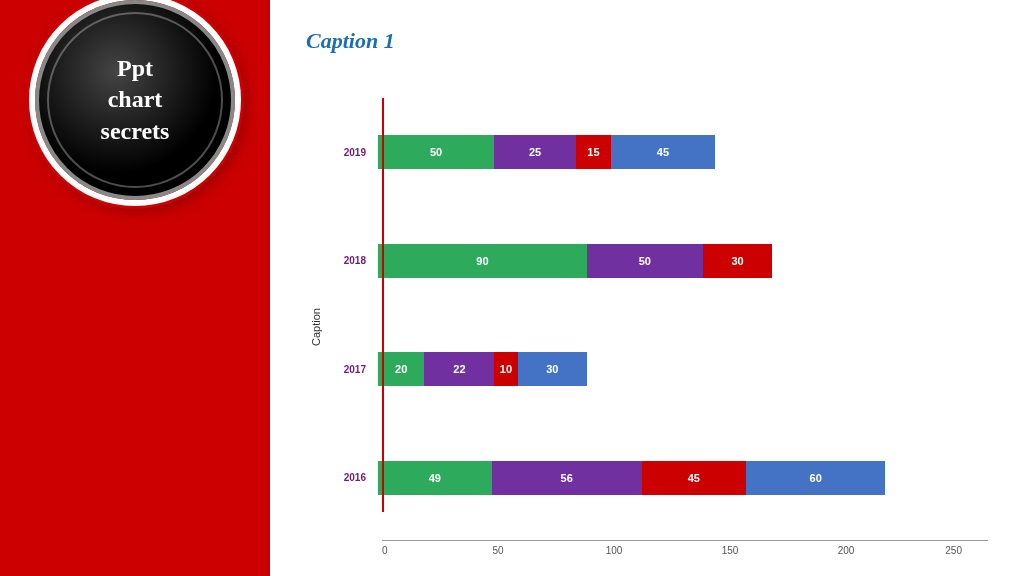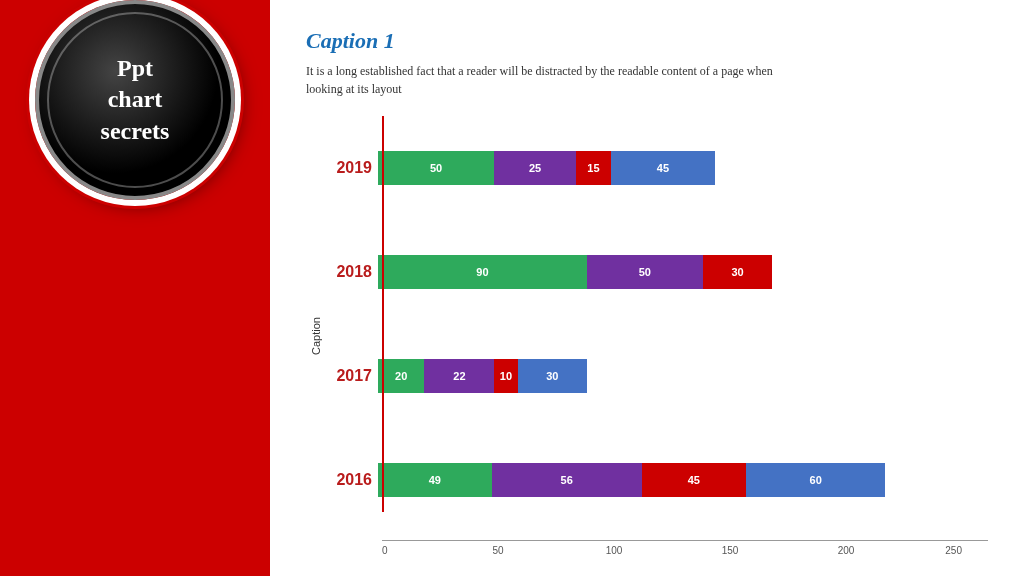--- a/index.html
+++ b/index.html
@@ -54,20 +54,21 @@
       line-height: 1.3;
       z-index: 1;
     }
 
     
     .right-panel {
       flex: 1;
       padding: 28px 36px 20px 36px;
       display: flex;
       flex-direction: column;
+      gap: 36px;
     }
 
     .caption-title {
       color: #1a6eb5;
       font-size: 22px;
       font-style: italic;
       font-weight: bold;
       margin-bottom: 8px;
     }
 
@@ -131,25 +132,25 @@
 
     .bar-row {
       display: flex;
       align-items: center;
       height: 44px;
     }
 
     .bar-year {
       width: 48px;
       text-align: right;
-      font-size: 16px;
-      font-weight: bold;
-      color: #b91c1c;
-      font-family: Arial, sans-serif;
-      padding-right: 6px;
+      font-size: 10px;
+      font-weight: bold;
+      color: #701a75;
+      font-family: Arial, sans-serif;
+      padding-right: 12px;
       flex-shrink: 0;
     }
 
     .bar-track {
       display: flex;
       flex-direction: row;
       height: 34px;
       align-items: stretch;
     }
 
@@ -202,21 +203,20 @@
     <div class="circle-inner-text">
       <span>Ppt</span><br>
       <span>chart</span><br>
       <span>secrets</span>
     </div>
   </div>
 </div>
 
 <div class="right-panel">
   <div class="caption-title">Caption 1</div>
-  <div class="caption-desc">It is a long established fact that a reader will be distracted by the readable content of a page when looking at its layout</div>
 
   <div class="chart-container">
     <div class="y-axis-label-container">
       <span class="y-axis-label">Caption</span>
     </div>
     <div class="chart-inner">
       <div class="bars-area" id="bars-area">
 
       <div class="bar-row">
             <div class="bar-year">2019</div>

